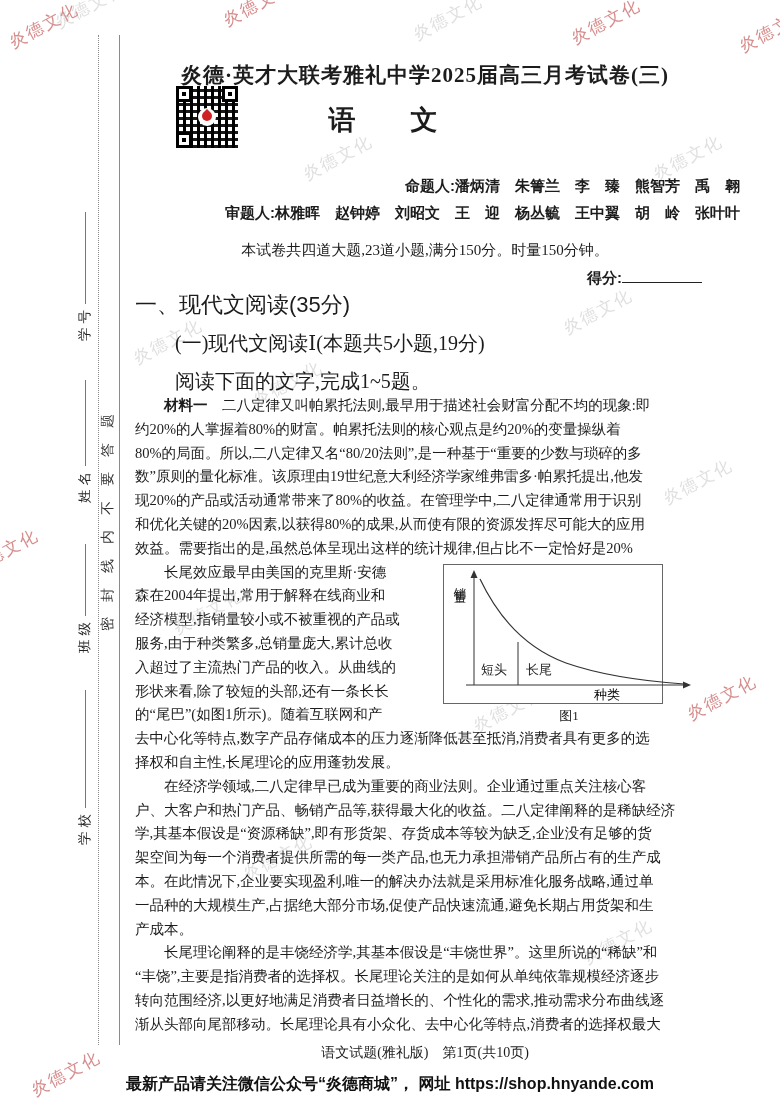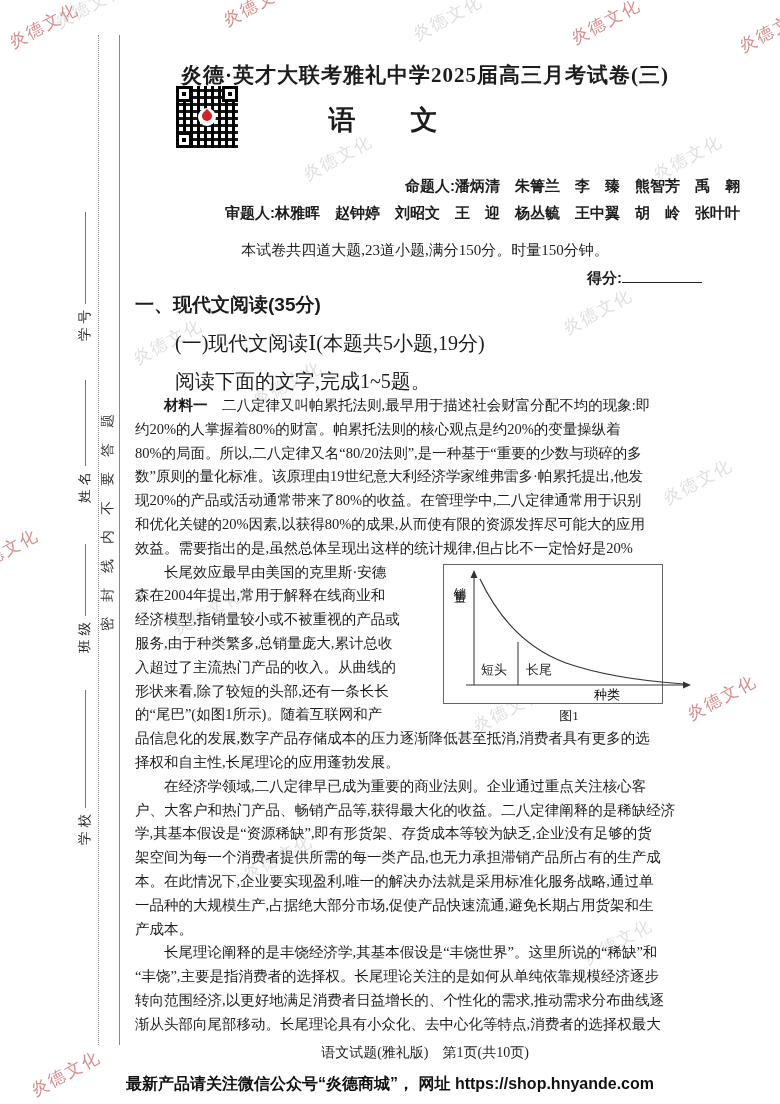--- a/index.html
+++ b/index.html
@@ -65,21 +65,21 @@
   .setters   { top:177px; }
   .reviewers { top:204px; }
   .exam-info { position:absolute; top:241px; left:110px; right:40px; z-index:2; text-align:center; font-size:15px; }
   .score { position:absolute; top:269px; right:78px; z-index:2; font-weight:bold; font-size:15px;
            font-family:"Liberation Sans","DejaVu Sans",sans-serif; }
   .score .blank { display:inline-block; width:80px; border-bottom:1px solid #222; height:14px; }
   
   .content { position:absolute; top:292px; left:135px; width:560px; z-index:2; font-size:14.5px; }
   .sec-title {
     font-family:"Liberation Sans","DejaVu Sans",sans-serif;
-    font-weight:bold; font-size:19px; line-height:26px;
+    font-weight:normal; font-size:22px; line-height:26px;
   }
   .sub-title, .instruction { font-size:20px; line-height:26px; text-indent:2em;margin-top:12px; }
   .line { line-height:23.8px; height:23.8px; white-space:nowrap; }
   .indent { text-indent:2em; }
   .bold-label { font-weight:bold; font-family:"Liberation Sans","DejaVu Sans",sans-serif; }
   .two-col { display:flex; }
   .two-col .narrow { width:302px; }
   .figwrap { margin-left:auto; padding-top:3px; width:252px; }
   .figbox { position:relative; width:220px; height:140px; border:1px solid #666; background:#fff; }
   .figbox svg { position:absolute; left:0; top:0; }
@@ -197,21 +197,21 @@
           <div class="fig-y">销售量</div>
           <div class="fig-head">短头</div>
           <div class="fig-tail">长尾</div>
           <div class="fig-x">种类</div>
         </div>
         <div class="fig-caption">图1</div>
       </div>
     </div>
 
     <div>
-        <div class="line">品信息化的发展,数字产品存储成本的压力逐渐降低甚至抵消,消费者具有更多的选</div>
+        <div class="line">去中心化等特点,数字产品存储成本的压力逐渐降低甚至抵消,消费者具有更多的选</div>
         <div class="line">择权和自主性,长尾理论的应用蓬勃发展。</div>
       </div>
 
     <div class="line indent">在经济学领域,二八定律早已成为重要的商业法则。企业通过重点关注核心客</div>
     <div>
         <div class="line">户、大客户和热门产品、畅销产品等,获得最大化的收益。二八定律阐释的是稀缺经济</div>
         <div class="line">学,其基本假设是“资源稀缺”,即有形货架、存货成本等较为缺乏,企业没有足够的货</div>
         <div class="line">架空间为每一个消费者提供所需的每一类产品,也无力承担滞销产品所占有的生产成</div>
         <div class="line">本。在此情况下,企业要实现盈利,唯一的解决办法就是采用标准化服务战略,通过单</div>
         <div class="line">一品种的大规模生产,占据绝大部分市场,促使产品快速流通,避免长期占用货架和生</div>

